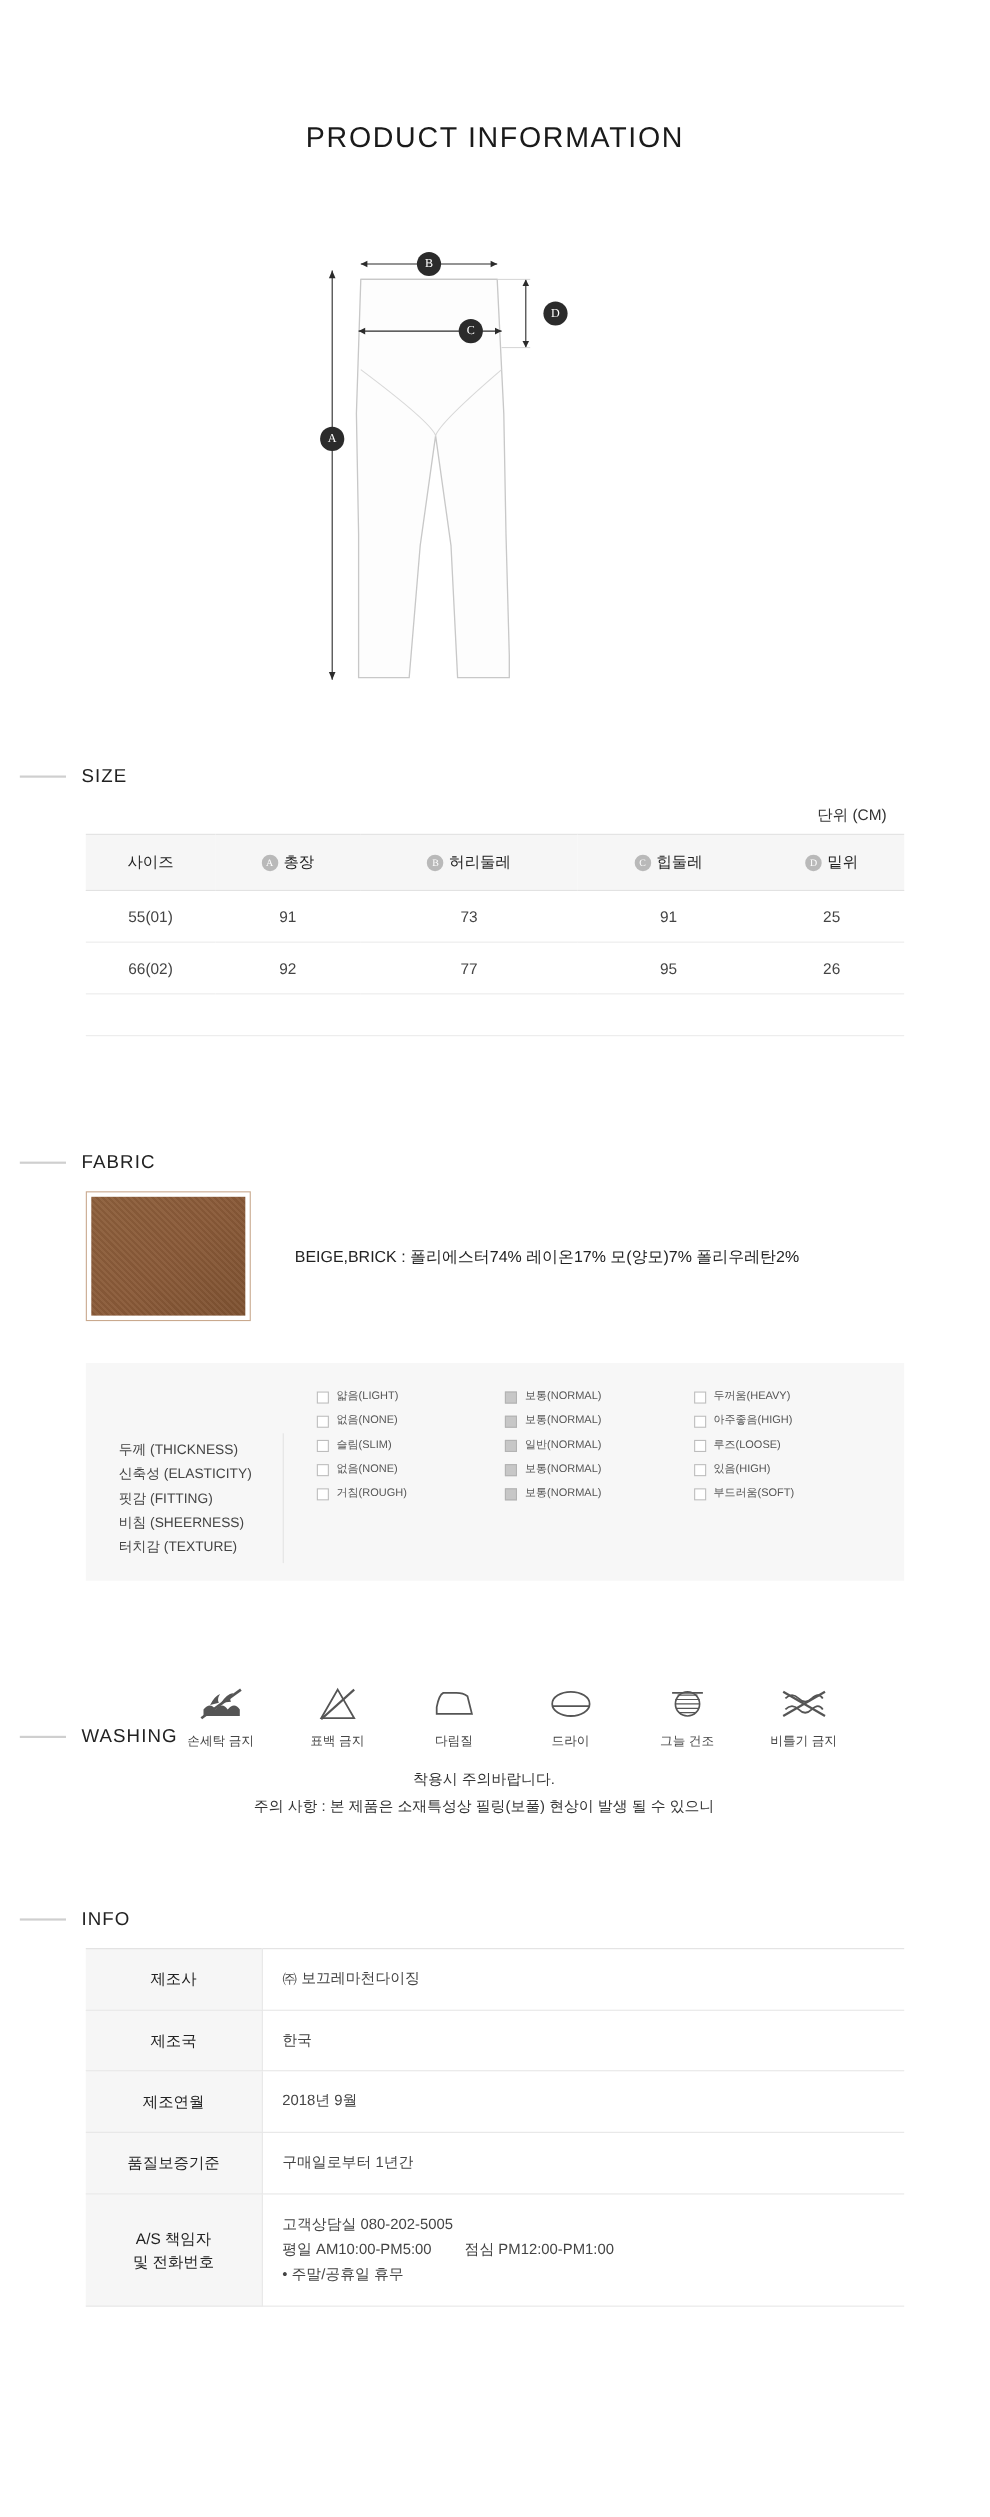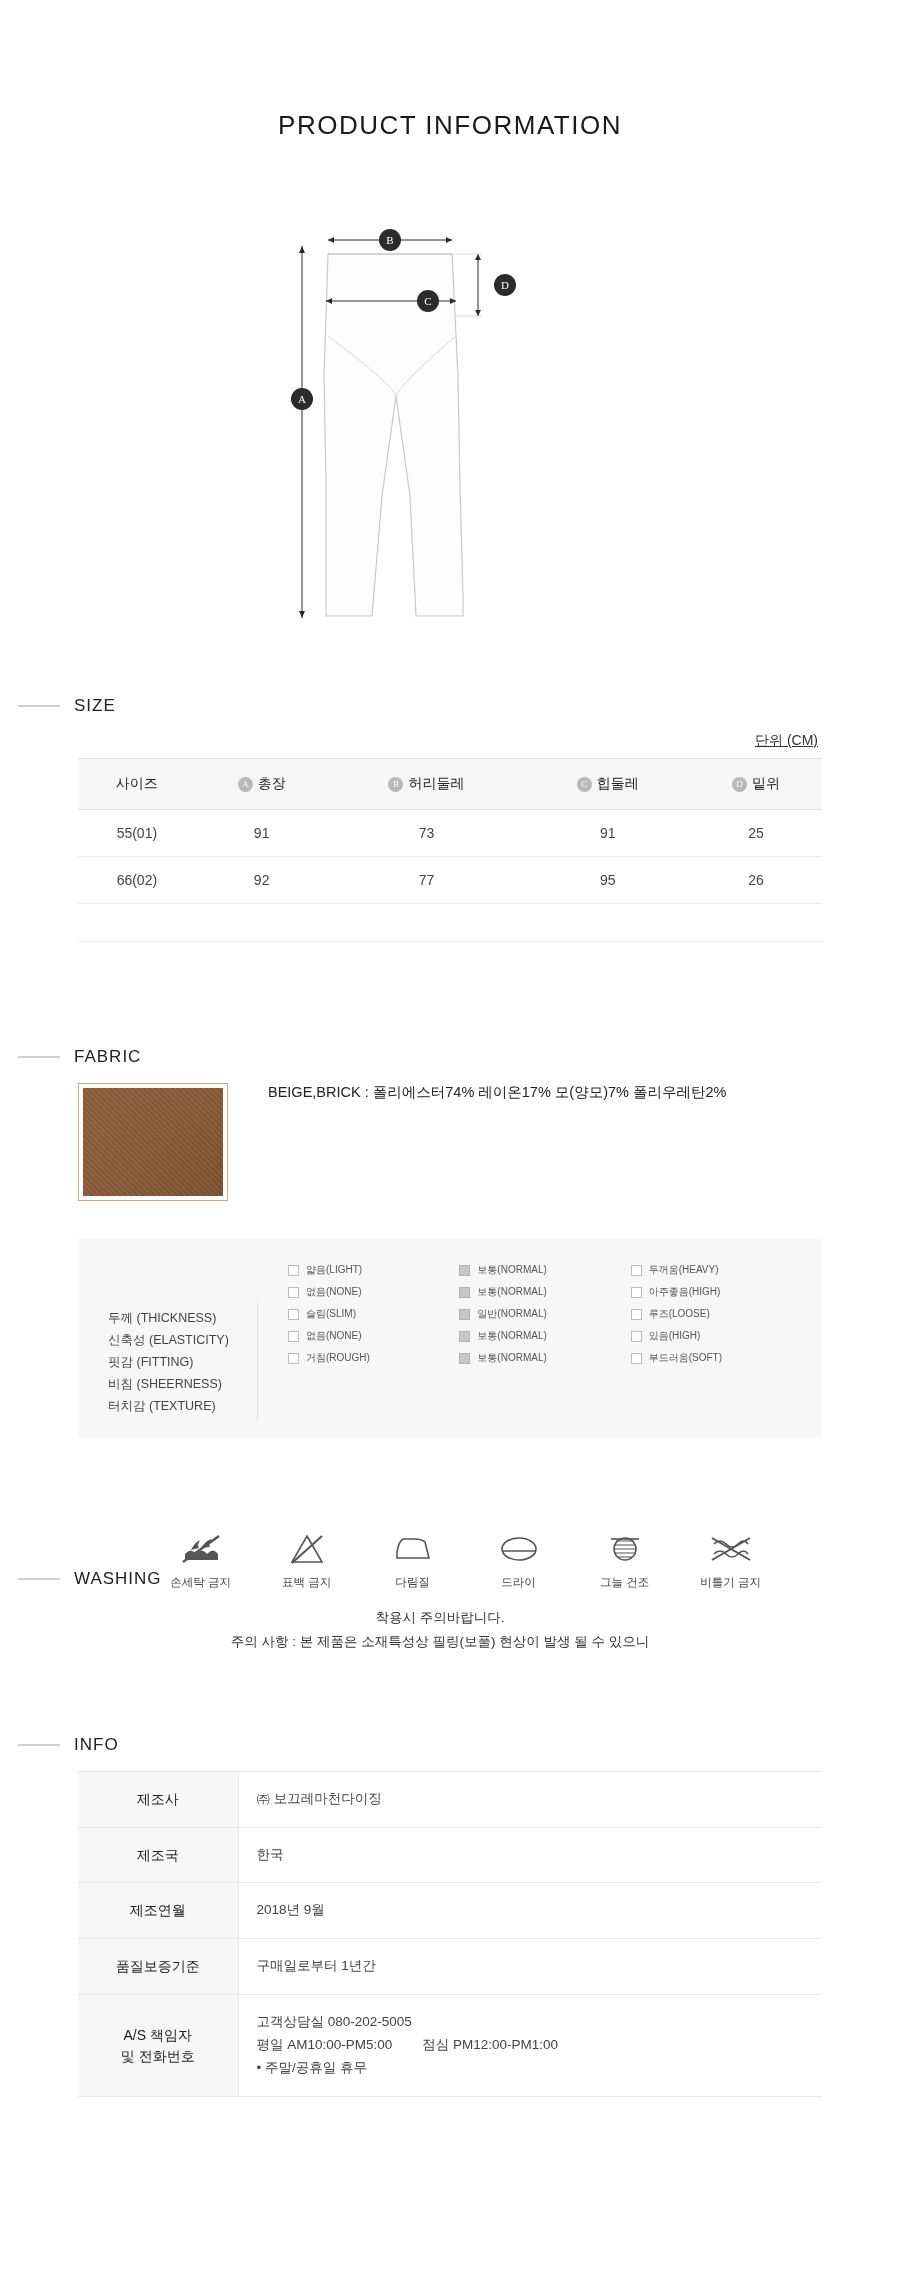--- a/index.html
+++ b/index.html
@@ -66,22 +66,21 @@
   }
   .sec-title {
     font-size: 17px;
     letter-spacing: 1px;
     color: #222;
   }
   .unit-note {
     text-align: right;
     font-size: 14px;
     color: #333;
-    margin: 10px 4px 8px 0;
-    text-decoration: underline;
+    margin: 10px 16px 8px 0;
   }
 
   
   table.size-table {
     width: 100%;
     border-collapse: collapse;
     font-size: 14px;
   }
   table.size-table thead th {
     background: #f6f6f6;
@@ -113,21 +112,21 @@
   }
   .size-bottom-rule {
     border-bottom: 1px solid #ececec;
     height: 38px;
   }
 
   
   .fabric-sec { margin-top: 105px; }
   .fabric-row {
     display: flex;
-    align-items: flex-start;
+    align-items: center;
     margin-top: 12px;
   }
   .swatch-outer {
     width: 150px; height: 118px;
     border: 1px solid #c9a98e;
     padding: 4px;
     background: #fff;
     flex: none;
   }
   .swatch {

